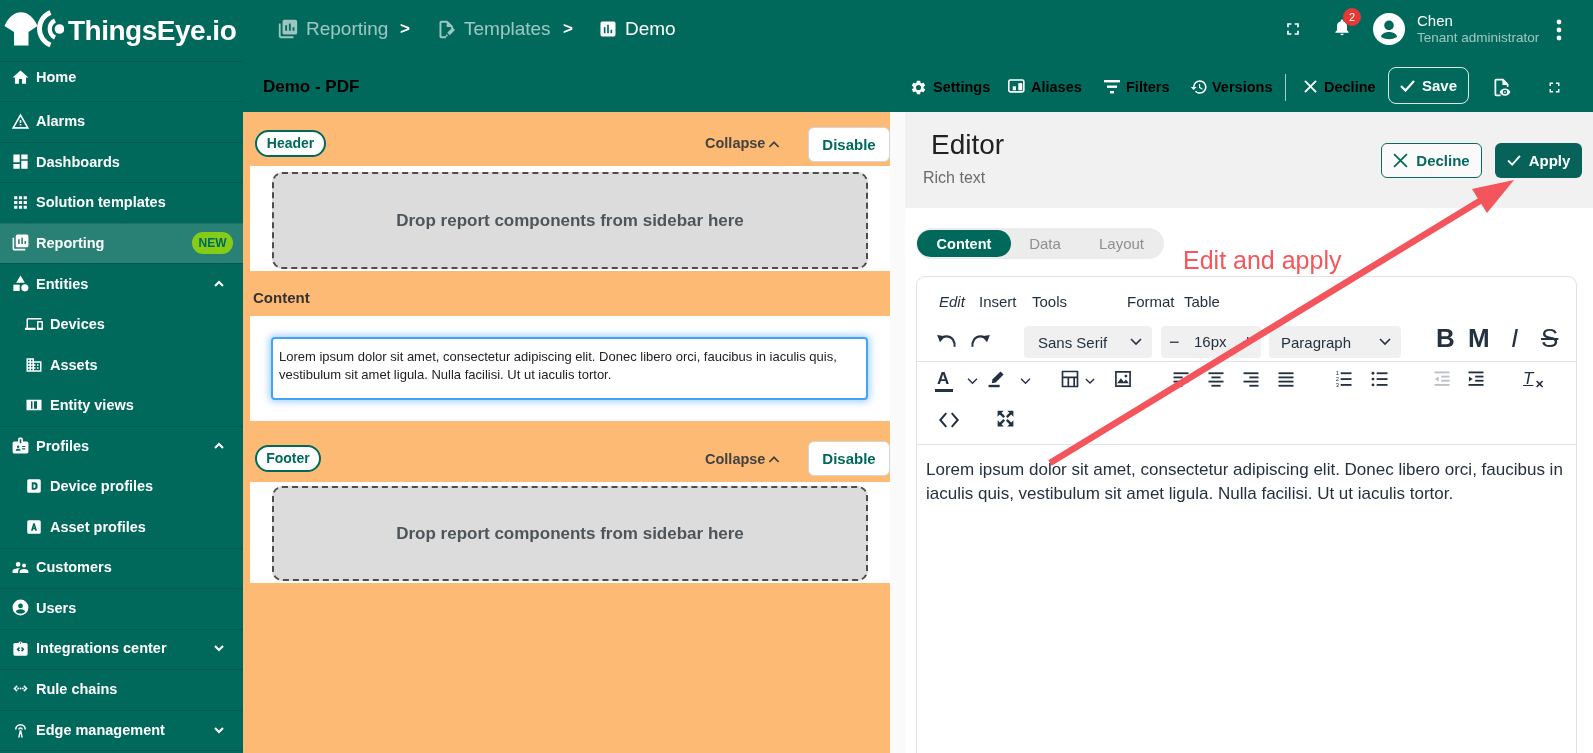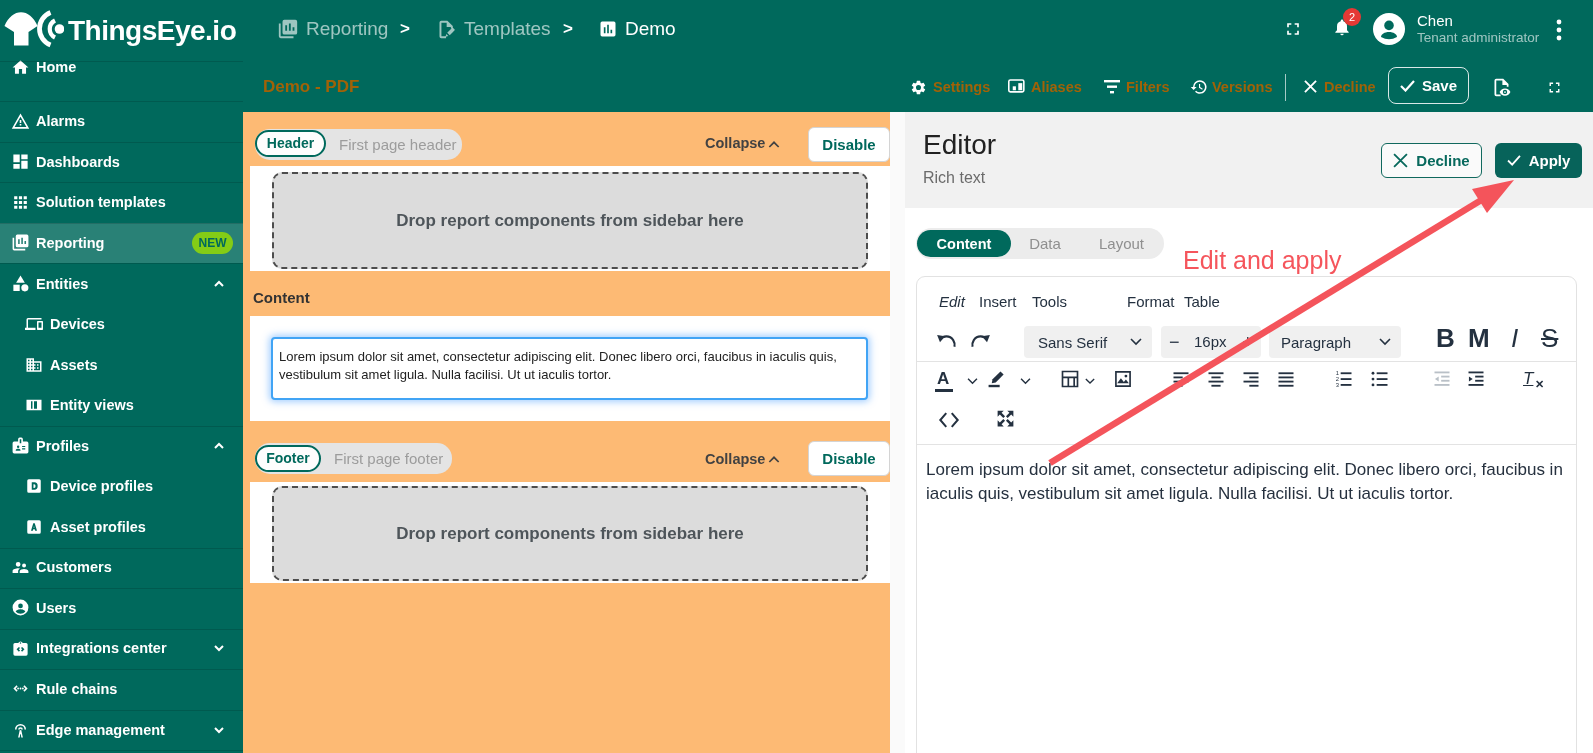--- a/index.html
+++ b/index.html
@@ -11,21 +11,21 @@
   .sidebar { left:0; top:0; width:243px; height:753px; background:#00695c; }
   .logo-text { left:68px; top:15px; color:#fff; font-size:28px; font-weight:bold; letter-spacing:-0.5px; }
   
   .crumb { top:0; height:58px; display:flex; align-items:center; color:rgba(255,255,255,0.62); font-size:19px; }
   .crumb.white { color:#fff; }
   .sep { color:#fff; font-weight:bold; font-size:17px; }
   
   .uname { color:#fff; font-size:15px; }
   .urole { color:rgba(255,255,255,0.62); font-size:13.5px; }
   
-  .r2txt { color:#a16207; font-weight:bold; font-size:14.5px; }
+  .r2txt { color:#000000; font-weight:bold; font-size:14.5px; }
   .savebtn { left:1388px; top:67px; width:81px; height:37px; border:1.5px solid rgba(255,255,255,0.85); border-radius:8px; display:flex; align-items:center; justify-content:center; gap:7px; color:#fff; font-weight:bold; font-size:15px; }
   
   .mi { left:0; width:243px; height:40.5px; display:flex; align-items:center; color:#fff; font-weight:bold; font-size:14.5px; }
   .mi .ic { position:absolute; left:11px; width:19px; height:19px; }
   .mi .ic2 { position:absolute; left:25px; width:18px; height:18px; }
   .mi .t1 { position:absolute; left:36px; }
   .mi .t2 { position:absolute; left:50px; }
   .mi .chev { position:absolute; left:211px; top:50%; margin-top:-8px; width:16px; height:16px; }
   .mline { left:0; width:243px; height:1px; background:rgba(0,0,0,0.14); }
   .active-row { background:rgba(255,255,255,0.16); }
@@ -37,21 +37,21 @@
   .graybox { position:absolute; height:31px; background:#e4e4e4; border-radius:15px; color:#9c9c9c; font-size:15px; display:flex; align-items:center; z-index:1; }
   .collapse { position:absolute; color:#424242; font-weight:bold; font-size:14.5px; }
   .disable-btn { position:absolute; left:565px; width:82px; height:35px; background:#fff; border:1px solid #d4d4d4; border-radius:6px; color:#00695c; font-weight:bold; font-size:15px; display:flex; align-items:center; justify-content:center; }
   .card { position:absolute; left:7px; width:640px; background:#fff; }
   .dropzone { position:absolute; left:29px; width:596px; background:#dcdcdc; border:2px dashed #4d4d4d; border-radius:10px; display:flex; align-items:center; justify-content:center; color:#4e555a; font-weight:bold; font-size:17px; }
   .content-label { position:absolute; left:10px; color:#333; font-weight:bold; font-size:15px; }
   .blueinput { position:absolute; left:28px; width:597px; height:63px; background:#fff; border:2px solid #41a4f5; border-radius:4px; box-shadow:0 0 7px 2px rgba(77,161,255,0.5); color:#222; font-size:13px; line-height:18px; padding:9px 6px 0 6px; }
   
   .rpanel { left:905px; top:112px; width:688px; height:641px; background:#fff; }
   .rhead { position:absolute; left:0; top:0; width:688px; height:96px; background:#f1f1f1; }
-  .ed-title { position:absolute; left:18px; top:17px; font-size:28px; font-weight:500; color:#212121; }
+  .ed-title { position:absolute; left:26px; top:17px; font-size:28px; font-weight:500; color:#212121; }
   .ed-sub { position:absolute; left:18px; top:57px; font-size:16px; color:#6b6b6b; }
   .decline-btn { position:absolute; left:476px; top:31px; width:101px; height:35px; background:#fafafa; border:1px solid #11695e; border-radius:6px; color:#08695d; font-weight:bold; font-size:15px; display:flex; align-items:center; justify-content:center; gap:8px; }
   .apply-btn { position:absolute; left:590px; top:31px; width:87px; height:35px; background:#07635a; border-radius:6px; color:#fff; font-weight:bold; font-size:15px; display:flex; align-items:center; justify-content:center; gap:8px; }
   .tabs { position:absolute; left:11px; top:116px; width:248px; height:31px; background:#ececec; border-radius:16px; }
   .tab-sel { position:absolute; left:1px; top:2px; width:94px; height:27px; background:#00695c; border-radius:14px; color:#fff; font-weight:bold; font-size:14.5px; display:flex; align-items:center; justify-content:center; }
   .tab-un { position:absolute; top:0; height:31px; display:flex; align-items:center; color:#8f8f8f; font-size:15px; }
   .annot { position:absolute; left:278px; top:134px; color:#f5555c; font-size:25px; }
   .edbox { position:absolute; left:11px; top:164px; width:661px; height:600px; background:#fff; border:1px solid #e2e2e2; border-radius:9px 9px 0 0; }
   .tbtxt { color:#243140; font-size:15px; }
   .tbsel { position:absolute; height:32px; background:#f0f0f0; border-radius:4px; display:flex; align-items:center; color:#243140; font-size:15px; }
@@ -145,21 +145,21 @@
     </svg>Save</div>
 <svg class="abs" style="left:1491px;top:77px" width="21" height="21" viewBox="0 0 24 24" fill="#fff">
     <path d="M14 2 H6 a2 2 0 0 0 -2 2 v16 a2 2 0 0 0 2 2 h5 v-2 H6 V4 h7 v5 h5 v2 h2 V8 Z"></path>
     <path d="M16 13 c-2.8 0 -5.2 1.7 -6.2 4.2 a6.7 6.7 0 0 0 12.4 0 A6.7 6.7 0 0 0 16 13 Z m0 6.7 a2.5 2.5 0 1 1 0 -5 a2.5 2.5 0 0 1 0 5 Z m0 -1.5 a1 1 0 1 0 0 -2 a1 1 0 0 0 0 2 Z"></path>
   </svg>
 <svg class="abs" style="left:1546px;top:79px" width="17" height="17" viewBox="0 0 24 24" fill="#fff">
     <path d="M7 14 H5 v5 h5 v-2 H7 Z M5 10 h2 V7 h3 V5 H5 Z m12 7 h-3 v2 h5 v-5 h-2 Z M14 5 v2 h3 v3 h2 V5 Z"></path>
   </svg>
 
 <div id="menu">
-    <div class="abs mi " style="top:47px;padding-left:36px;">
+    <div class="abs mi " style="top:57px;padding-left:36px;">
       <svg class="ic" viewBox="0 0 24 24" fill="#fff">
         <path d="M10 20 v-6 h4 v6 h5 v-8 h3 L12 3 2 12 h3 v8 Z"></path>
       </svg>
       <span class="t1">Home</span>
     </div>
     <div class="abs mi " style="top:101.0px;">
       <svg class="ic" viewBox="0 0 24 24" fill="#fff">
         <path d="M1 21 h22 L12 2 Z m3.5 -2 L12 6 l7.5 13 Z M11 10 h2 v4 h-2 Z m0 5 h2 v2 h-2 Z"></path>
       </svg>
       <span class="t1">Alarms</span>
@@ -280,37 +280,35 @@
     <div class="abs mline" style="top:588.2px;"></div>
     <div class="abs mline" style="top:628.8px;"></div>
     <div class="abs mline" style="top:669.3px;"></div>
     <div class="abs mline" style="top:709.9px;"></div>
     <div class="abs mline" style="top:750.4px;"></div>
   </div>
 
 <div class="abs lpanel" id="lpanel">
 
   <div class="chip" style="left:12px;top:17.5px;width:71px;">Header</div>
-  <div class="graybox" style="left:12px;top:16.5px;width:207px;padding-left:84px;">First page header</div>
   <div class="collapse" style="left:462px;top:23px;">Collapse</div>
   <svg class="abs" style="left:523px;top:25px" width="16" height="16" viewBox="0 0 24 24" fill="none" stroke="#424242" stroke-width="2.6">
       <path d="M5 15 L12 8 L19 15"></path>
     </svg>
   <div class="disable-btn" style="top:15px;">Disable</div>
 
   <div class="card" style="top:54px;height:105px;"></div>
   <div class="dropzone" style="top:60px;height:97px;">Drop report components from sidebar here</div>
 
   <div class="content-label" style="top:177px;">Content</div>
 
   <div class="card" style="top:204px;height:105px;"></div>
   <div class="blueinput" style="top:225px;">Lorem ipsum dolor sit amet, consectetur adipiscing elit. Donec libero orci, faucibus in iaculis quis, vestibulum sit amet ligula. Nulla facilisi. Ut ut iaculis tortor.</div>
 
   <div class="chip" style="left:12px;top:332.5px;width:66px;">Footer</div>
-  <div class="graybox" style="left:12px;top:331px;width:197px;padding-left:79px;">First page footer</div>
   <div class="collapse" style="left:462px;top:339px;">Collapse</div>
   <svg class="abs" style="left:523px;top:340px" width="16" height="16" viewBox="0 0 24 24" fill="none" stroke="#424242" stroke-width="2.6">
       <path d="M5 15 L12 8 L19 15"></path>
     </svg>
   <div class="disable-btn" style="top:329px;">Disable</div>
 
   <div class="card" style="top:370px;height:101px;"></div>
   <div class="dropzone" style="top:374px;height:95px;">Drop report components from sidebar here</div>
 </div>
 <div class="abs gutter"></div>

